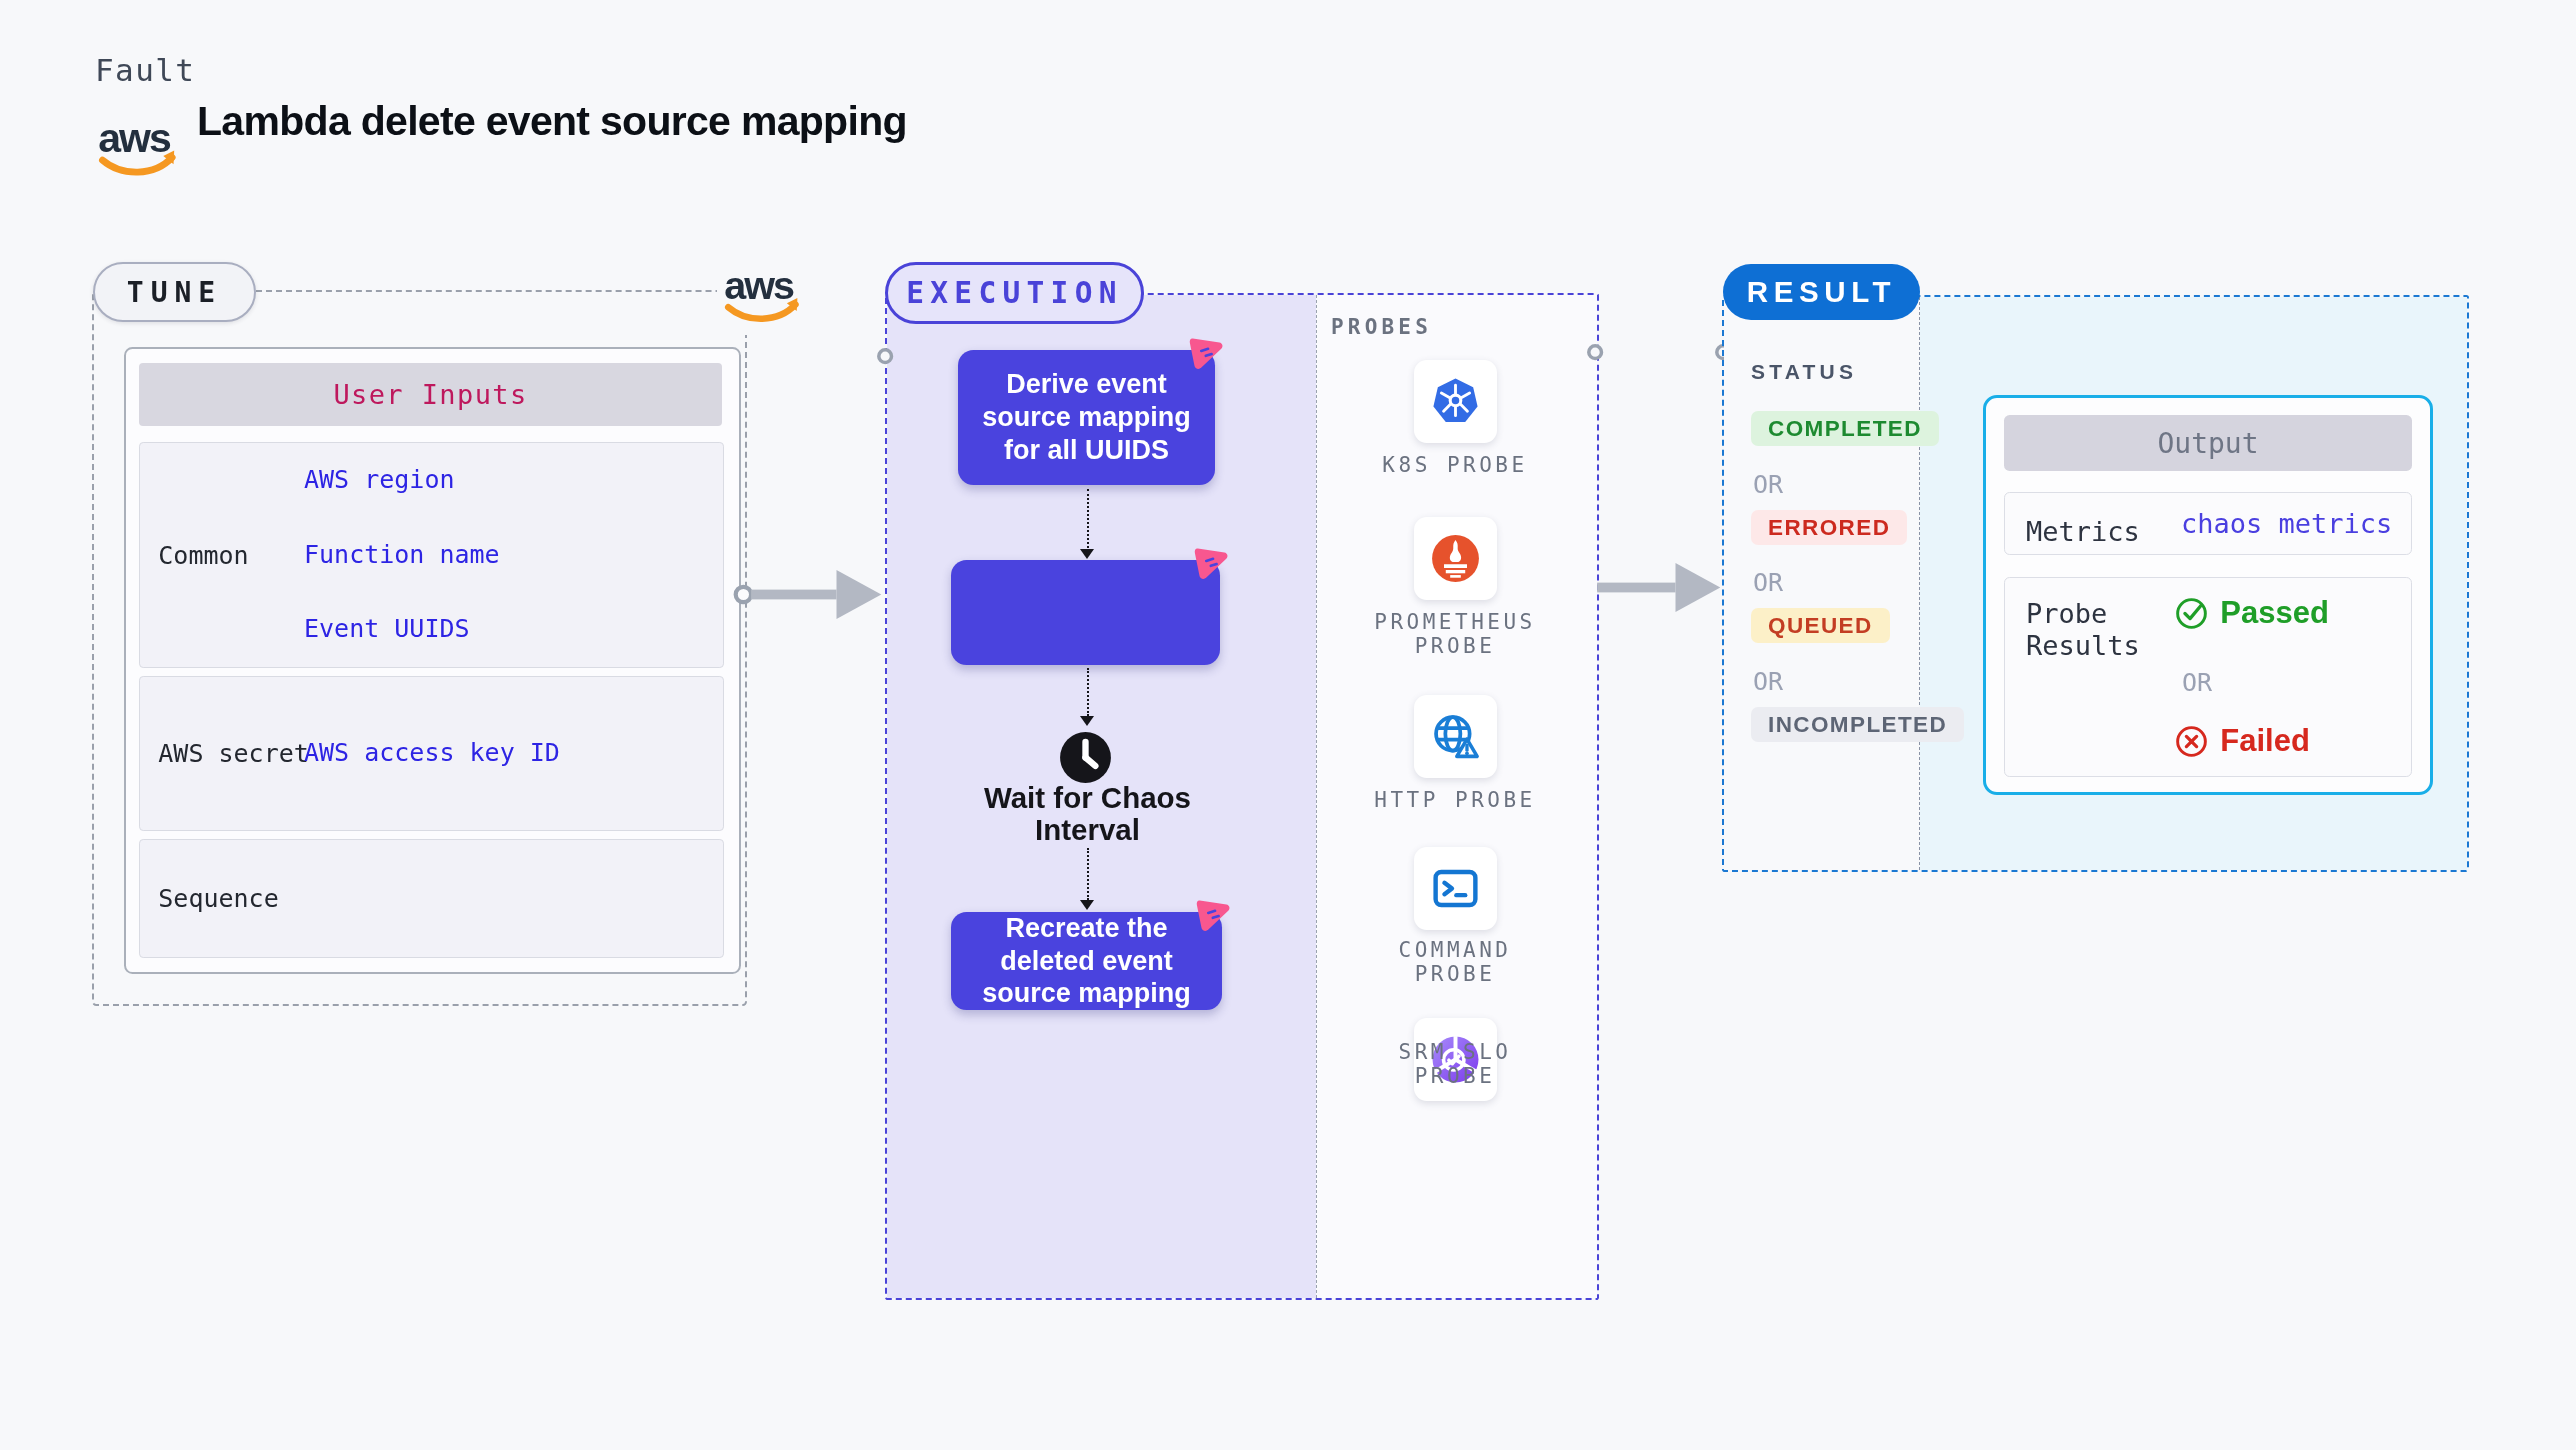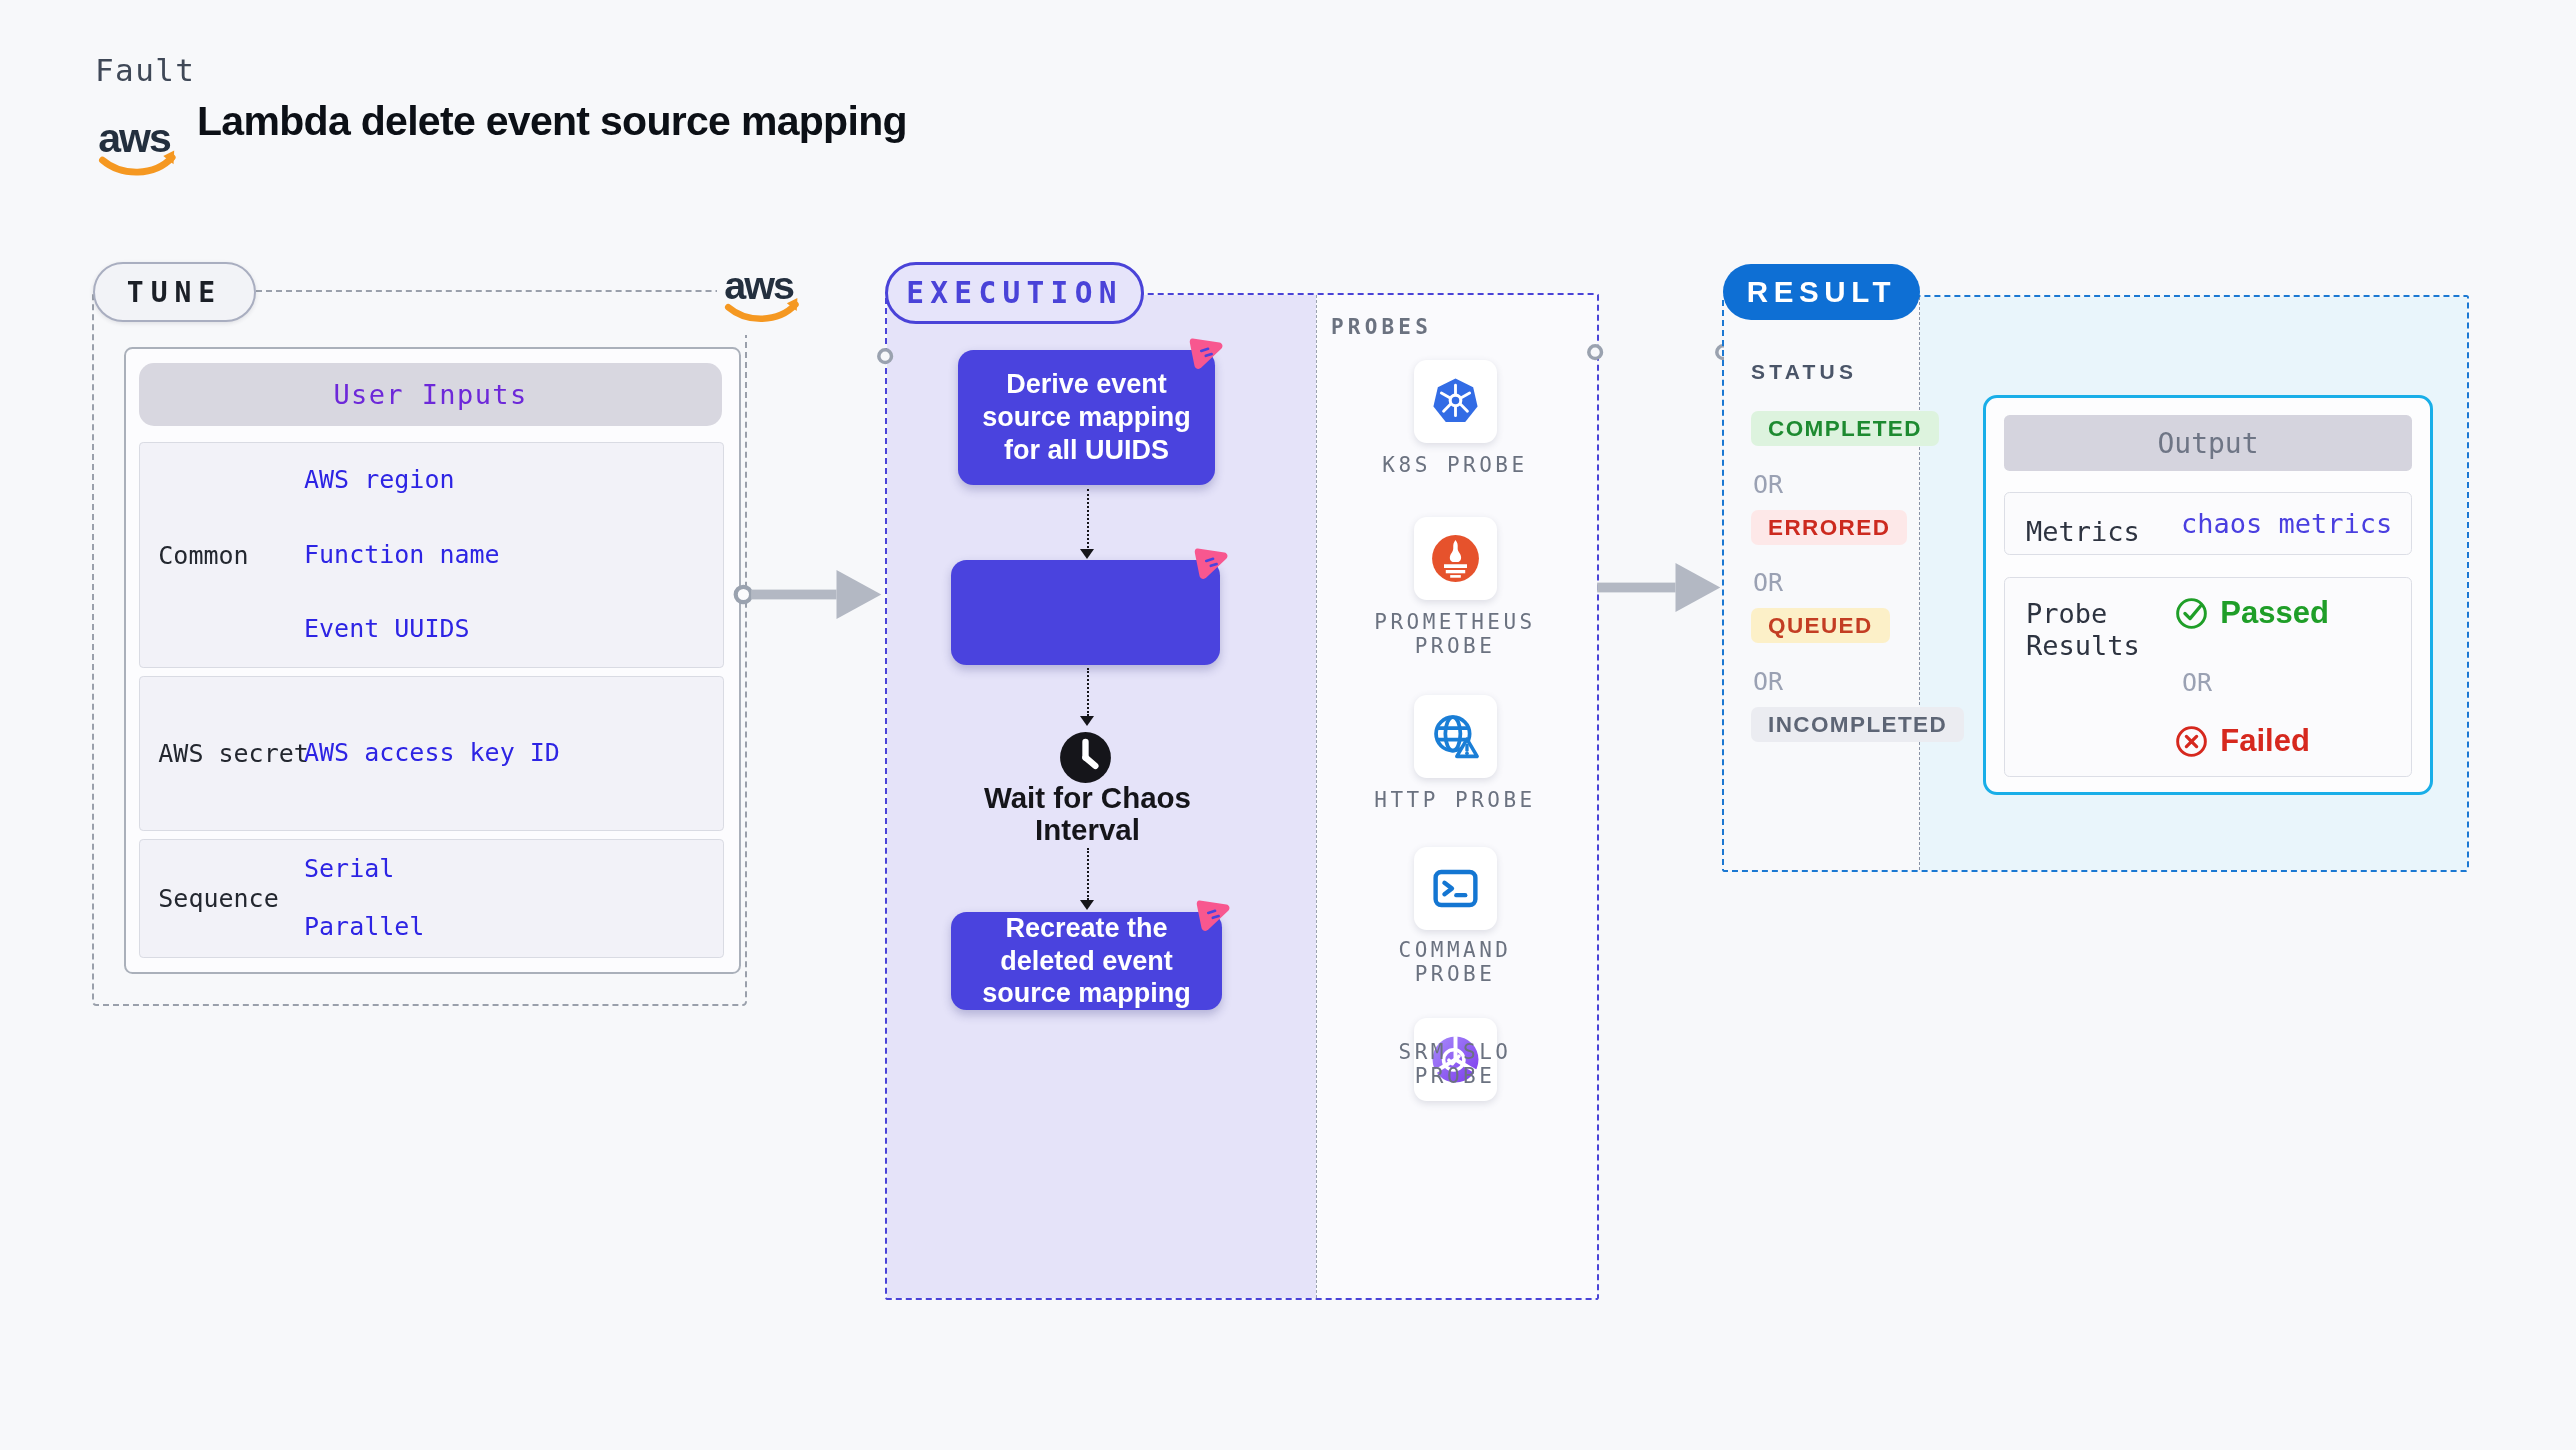--- a/index.html
+++ b/index.html
@@ -16,22 +16,22 @@
   .tune-pill{left:93px;top:262px;width:159px;height:56px;background:#f2f3f7;border:2.8px solid #a9aec0;
     font-size:28px;font-weight:bold;letter-spacing:7px;color:#1b1f27;box-shadow:0 1.4px 4.2px rgba(40,45,60,.12);}
   .exec-pill{left:885px;top:262px;width:253px;height:56px;background:#e6e4fa;border:3.5px solid #4a43d8;
     font-size:29.5px;font-weight:bold;letter-spacing:6.3px;color:#4a43d8;}
   .result-pill{left:1723px;top:264px;width:197px;height:56px;background:#0e6fd4;
     font-size:29.5px;font-weight:bold;letter-spacing:5.6px;color:#ffffff;}
 
   
   .tune-box{left:92px;top:290px;width:651px;height:712px;border:2.1px dashed #9aa0ab;border-radius:4.2px;}
   .user-card{left:124px;top:347px;width:613px;height:623px;background:#fcfcfe;border:2.1px solid #aab0ba;border-radius:8.4px;}
-  .ui-header{left:139px;top:363px;width:583px;height:63px;background:#d8d7e0;border-radius:15px;
-    display:flex;align-items:center;justify-content:center;font-size:27px;color:#6d28d9;letter-spacing:1.4px;}
+  .ui-header{left:139px;top:363px;width:583px;height:63px;background:#d8d7e0;border-radius:4px;
+    display:flex;align-items:center;justify-content:center;font-size:27px;color:#be185d;letter-spacing:1.4px;}
   .ui-row{background:#f2f2f8;border:1.4px solid #d9dbe3;border-radius:4.2px;}
   .row1{left:139px;top:442px;width:583px;height:224px;}
   .row2{left:139px;top:676px;width:583px;height:153px;}
   .row3{left:139px;top:839px;width:583px;height:117px;}
   .row-label{position:absolute;left:18.3px;top:0;bottom:0;display:flex;align-items:center;
     font-size:25px;color:#23272f;}
   .row-vals{position:absolute;left:148px;top:0;bottom:0;width:295px;display:flex;flex-direction:column;
     justify-content:space-around;margin-left:16px;}
   .link-val{font-size:25px;color:#2d24e4;line-height:1.15;}
 
@@ -124,24 +124,20 @@
 
 <div class="abs ui-row row2">
   <div class="row-label mono">AWS secret</div>
   <div class="row-vals" style="width:281px;">
     <span class="link-val mono">AWS access key ID</span>
   </div>
 </div>
 
 <div class="abs ui-row row3">
   <div class="row-label mono">Sequence</div>
-  <div class="row-vals">
-    <span class="link-val mono">Serial</span>
-    <span class="link-val mono">Parallel</span>
-  </div>
 </div>
 
 <div class="abs" style="left:731px;top:563px;width:155px;height:63px;">
   <svg width="155" height="63" viewBox="0 0 220 90">
     <circle cx="17" cy="45" r="11" fill="#fbfbfd" stroke="#9aa2af" stroke-width="6"></circle>
     <rect x="28" y="38" width="122" height="14" fill="#b3b8c3"></rect>
     <path d="M150,10 L150,80 L214,45 Z" fill="#b3b8c3"></path>
   </svg>
 </div>
 

